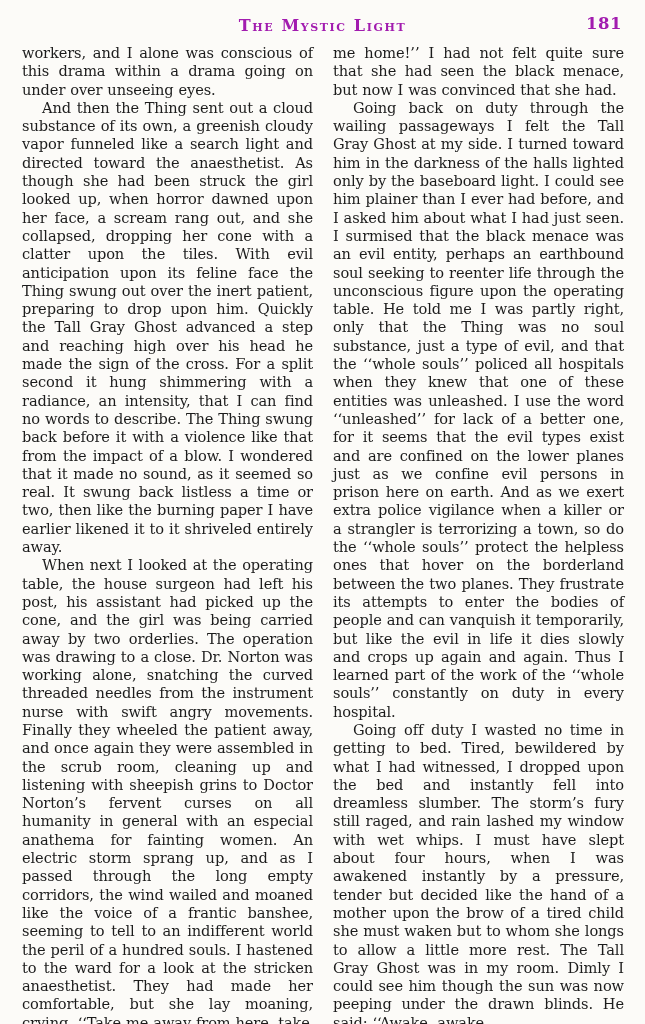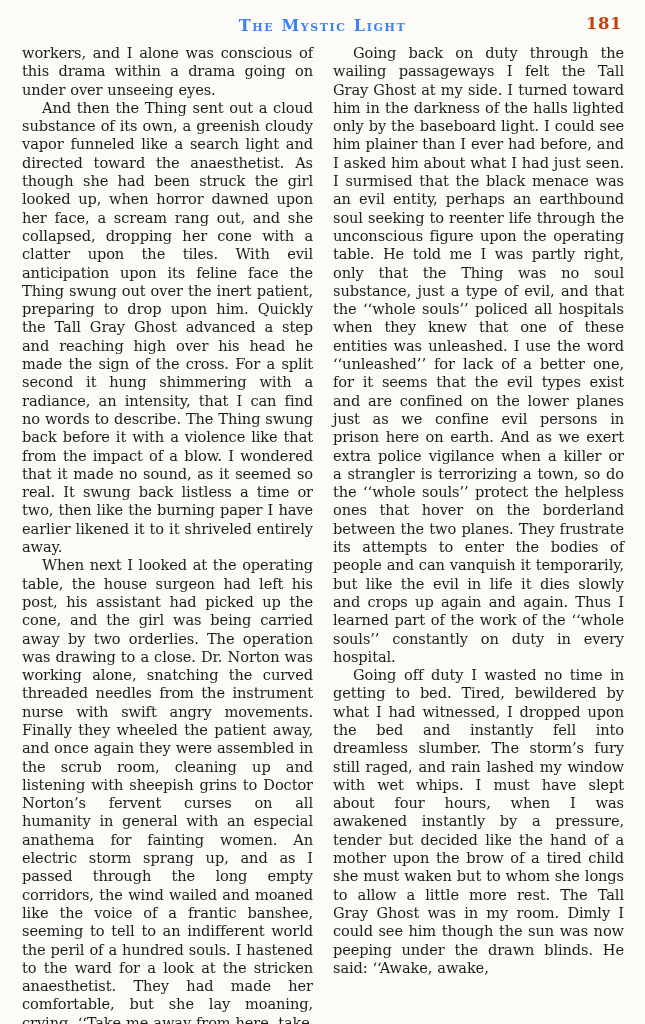--- a/index.html
+++ b/index.html
@@ -23,30 +23,30 @@
     height: 40px;
     padding-top: 16px;
     box-sizing: border-box;
   }
   .head-title {
     text-align: center;
     font-variant: small-caps;
     font-weight: 700;
     font-size: 16px;
     letter-spacing: 1.6px;
-    color: #3b82f6;
+    color: #a21caf;
   }
   .page-number {
     position: absolute;
     top: 14px;
     right: 23px;
     font-size: 16.5px;
     font-weight: 700;
     letter-spacing: 0.5px;
-    color: #c2410c;
+    color: #a21caf;
     text-align: right;
   }
   .columns {
     display: flex;
     gap: 20px;
     padding: 4px 21px 0 22px;
   }
   .column {
     width: 291px;
     box-sizing: border-box;
@@ -77,19 +77,20 @@
 
   <div class="columns">
 
     <div class="column">
       <p>workers, and I alone was conscious of this drama within a drama going on under over unseeing eyes.</p>
       <p class="indent">And then the Thing sent out a cloud substance of its own, a greenish cloudy vapor funneled like a search light and directed toward the anaesthetist.  As though she had been struck the girl looked up, when horror dawned upon her face, a scream rang out, and she collapsed, dropping her cone with a clatter upon the tiles.  With evil anticipation upon its feline face the Thing swung out over the inert patient, preparing to drop upon him.  Quickly the Tall Gray Ghost advanced a step and reaching high over his head he made the sign of the cross.  For a split second it hung shimmering with a radiance, an intensity, that I can find no words to describe.  The Thing swung back before it with a violence like that from the impact of a blow.  I wondered that it made no sound, as it seemed so real.  It swung back listless a time or two, then like the burning paper I have earlier likened it to it shriveled entirely away.</p>
       <p class="indent">When next I looked at the operating table, the house surgeon had left his post, his assistant had picked up the cone, and the girl was being carried away by two orderlies.  The operation was drawing to a close.  Dr. Norton was working alone, snatching the curved threaded needles from the instrument nurse with swift angry movements.  Finally they wheeled the patient away, and once again they were assembled in the scrub room, cleaning up and listening with sheepish grins to Doctor Norton’s fervent curses on all humanity in general with an especial anathema for fainting women.  An electric storm sprang up, and as I passed through the long empty corridors, the wind wailed and moaned like the voice of a frantic banshee, seeming to tell to an indifferent world the peril of a hundred souls.  I hastened to the ward for a look at the stricken anaesthetist.  They had made her comfortable, but she lay moaning, crying, ‘‘Take me away from here, take</p>
     </div>
 
     <div class="column">
+      <p>me home!’’  I had not felt quite sure that she had seen the black menace, but now I was convinced that she had.</p>
       <p class="indent">Going back on duty through the wailing passageways I felt the Tall Gray Ghost at my side.  I turned toward him in the darkness of the halls lighted only by the baseboard light.  I could see him plainer than I ever had before, and I asked him about what I had just seen.  I surmised that the black menace was an evil entity, perhaps an earthbound soul seeking to reenter life through the unconscious figure upon the operating table.  He told me I was partly right, only that the Thing was no soul substance, just a type of evil, and that the ‘‘whole souls’’ policed all hospitals when they knew that one of these entities was unleashed.  I use the word ‘‘unleashed’’ for lack of a better one, for it seems that the evil types exist and are confined on the lower planes just as we confine evil persons in prison here on earth.  And as we exert extra police vigilance when a killer or a strangler is terrorizing a town, so do the ‘‘whole souls’’ protect the helpless ones that hover on the borderland between the two planes. They frustrate its attempts to enter the bodies of people and can vanquish it temporarily, but like the evil in life it dies slowly and crops up again and again. Thus I learned part of the work of the ‘‘whole souls’’ constantly on duty in every hospital.</p>
       <p class="indent">Going off duty I wasted no time in getting to bed.  Tired, bewildered by what I had witnessed, I dropped upon the bed and instantly fell into dreamless slumber.  The storm’s fury still raged, and rain lashed my window with wet whips.  I must have slept about four hours, when I was awakened instantly by a pressure, tender but decided like the hand of a mother upon the brow of a tired child she must waken but to whom she longs to allow a little more rest.  The Tall Gray Ghost was in my room.  Dimly I could see him though the sun was now peeping under the drawn blinds.  He said: ‘‘Awake, awake,</p>
     </div>
 
   </div>
 
 </div>
 
 </body></html>

